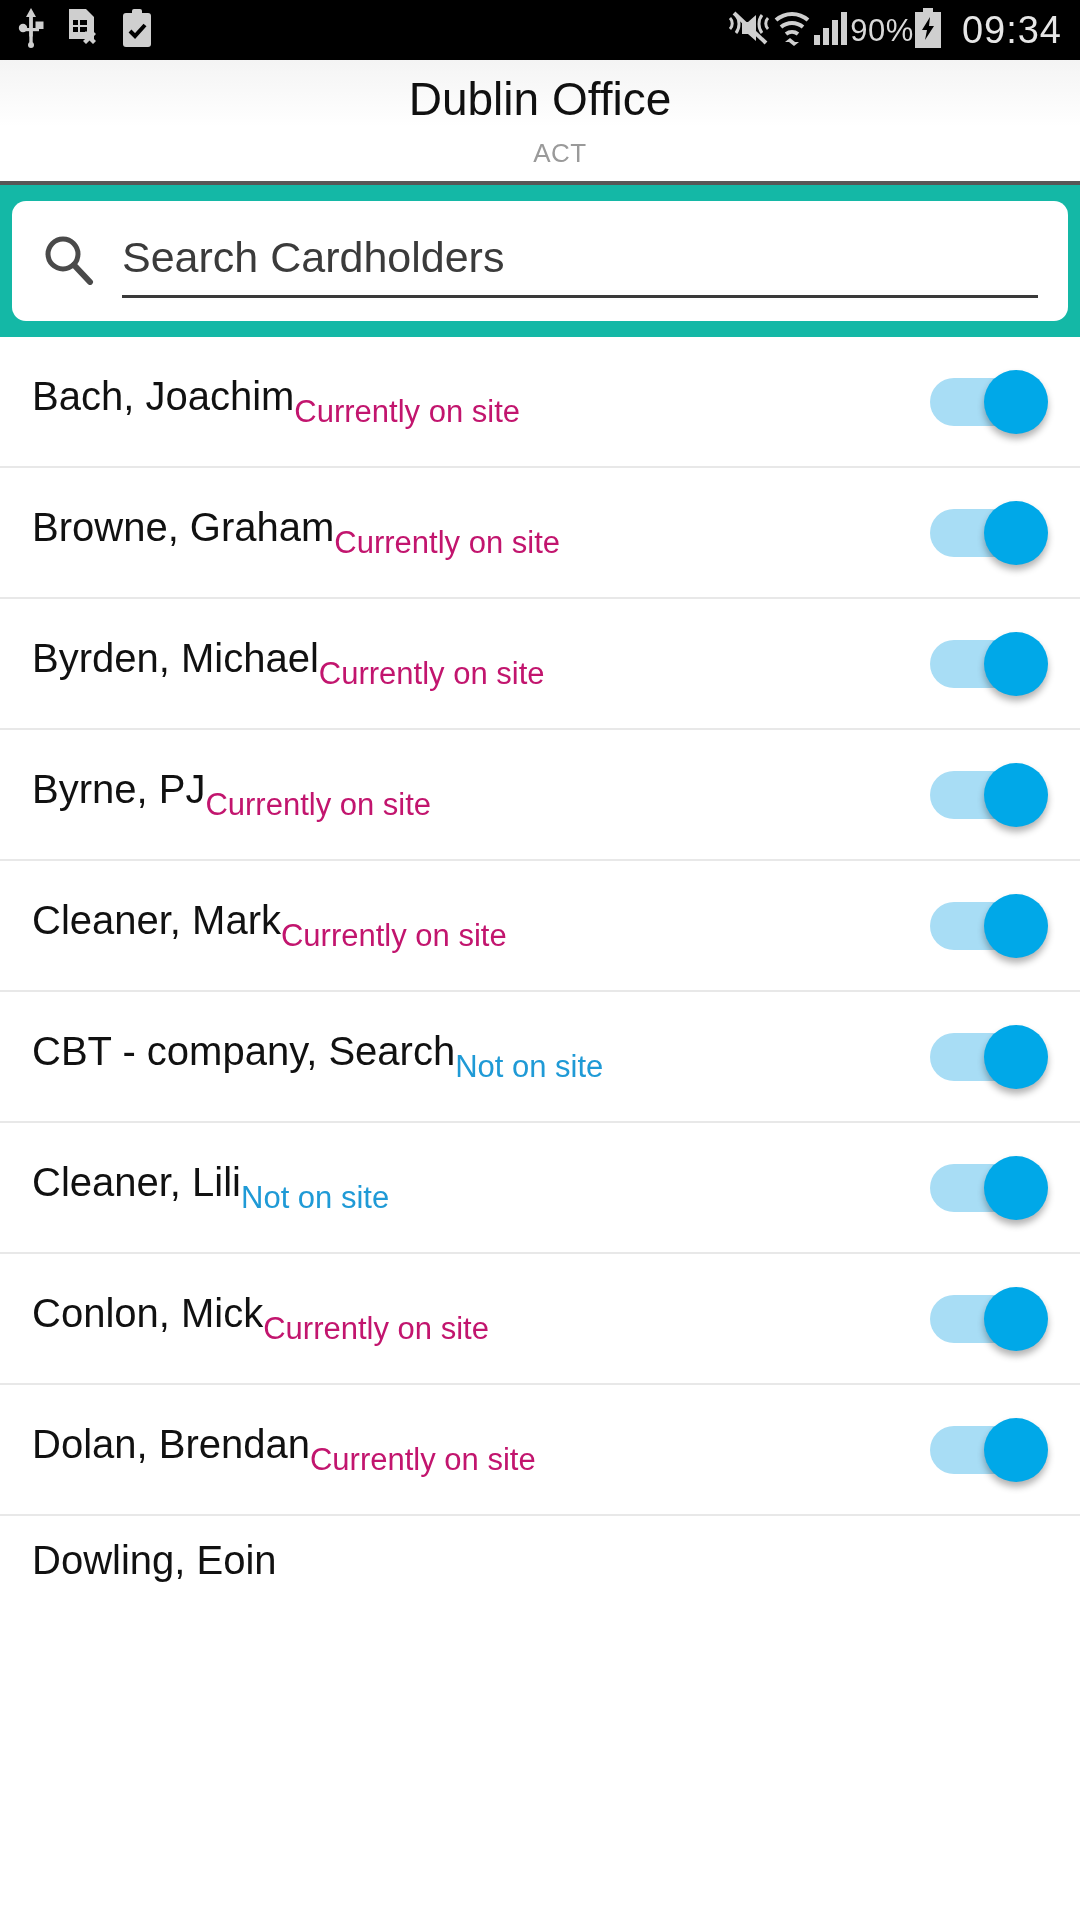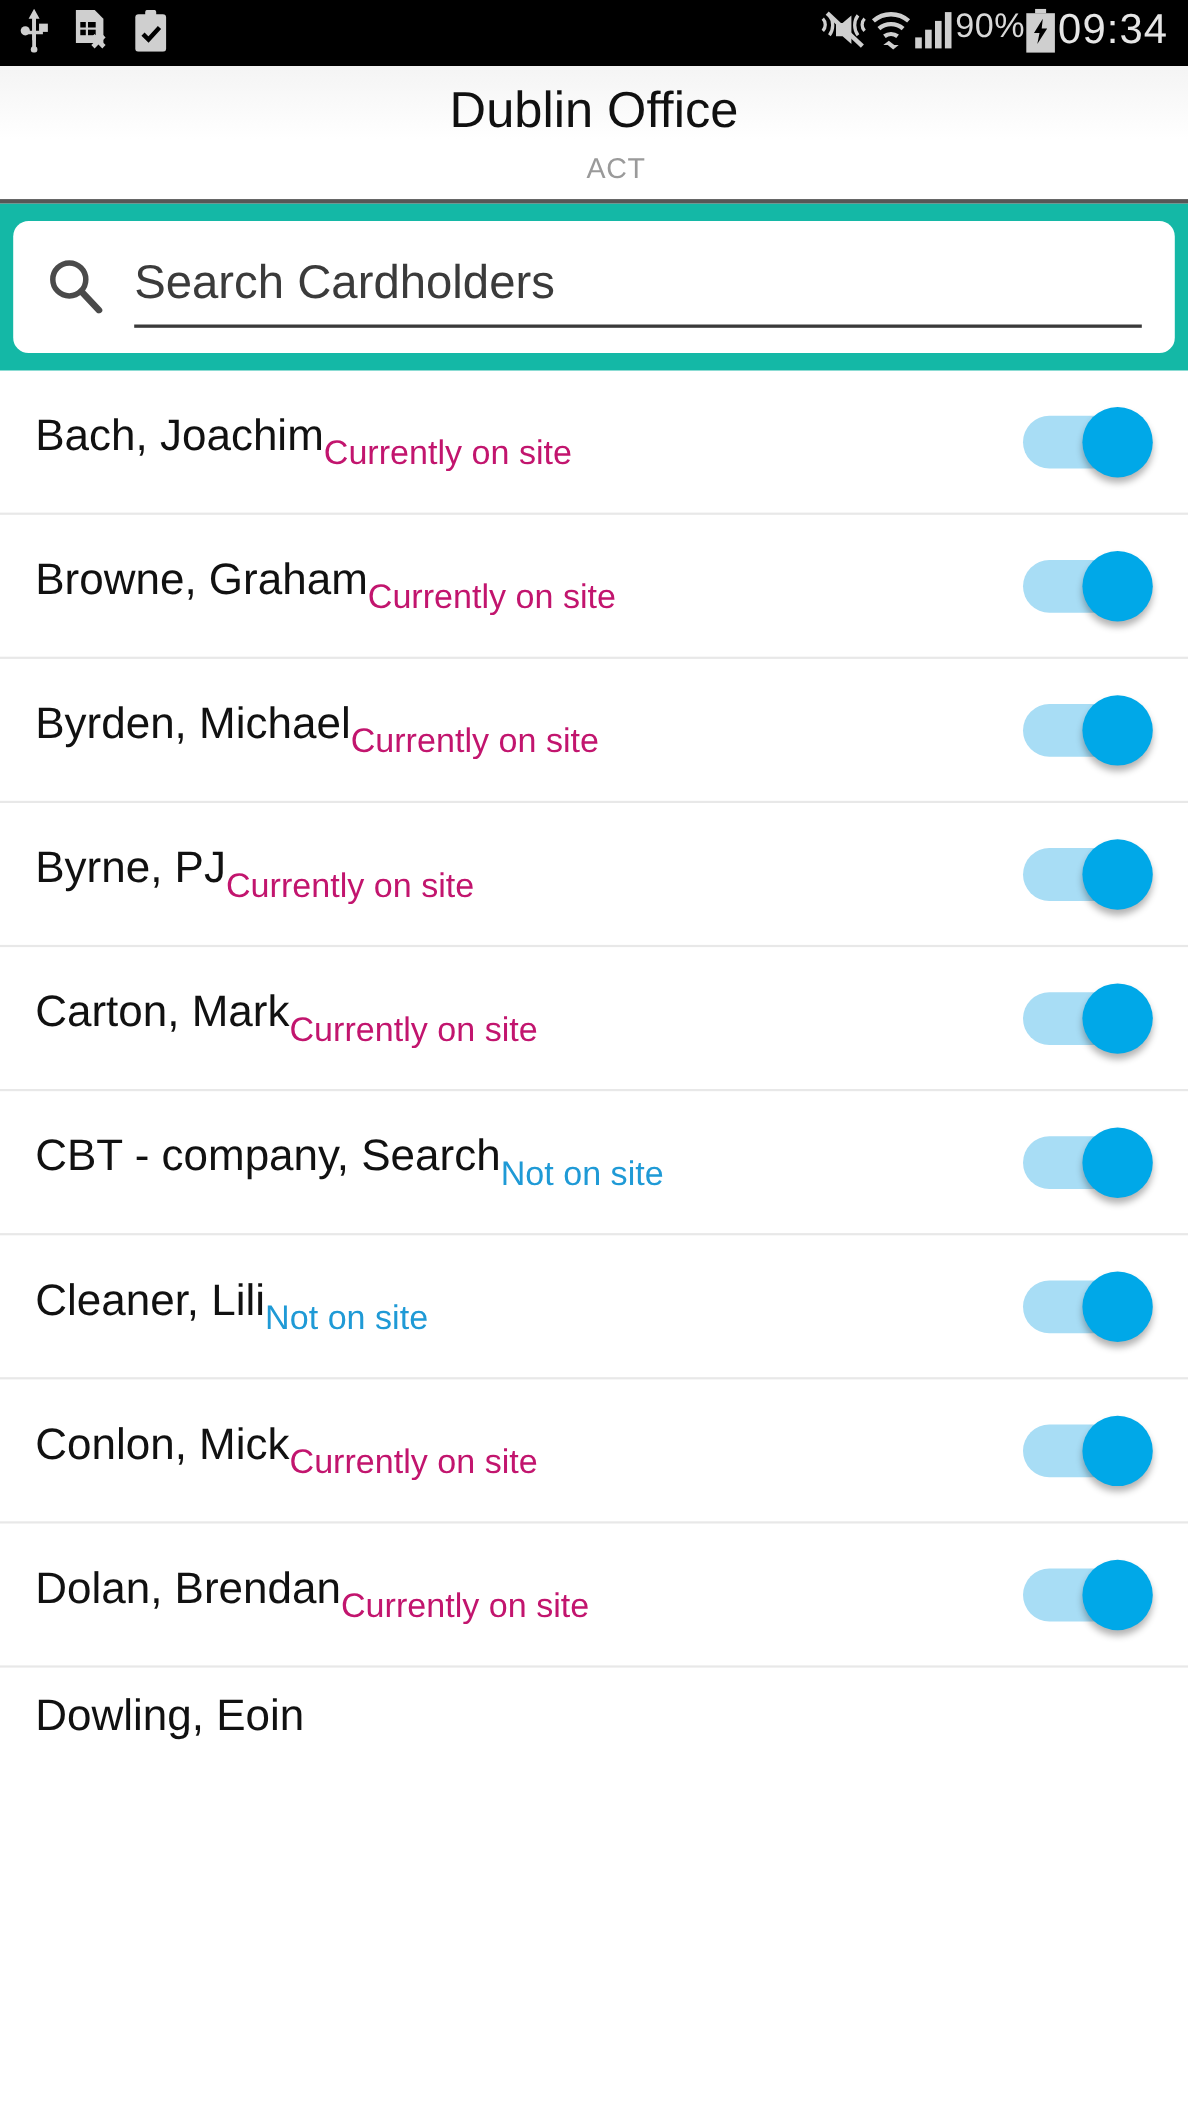--- a/index.html
+++ b/index.html
@@ -12,29 +12,29 @@
 
   
   .statusbar{
     position:relative;
     height:60px; width:1080px;
     background:#000000;
     display:flex; align-items:center;
     padding:0 18px;
   }
   .sb-left{ display:flex; align-items:center; gap:22px; }
-  .sb-right{ display:flex; margin-left:auto; }
+  .sb-right{ display:flex; align-items:center; margin-left:auto; }
   .sb-icon{ display:block; }
   .sb-text{
     color:#d8d8d8; font-size:31px; line-height:1;
     letter-spacing:0.5px;
   }
   .sb-clock{
     color:#e6e6e6; font-size:38px; line-height:1;
-    margin-left:2px; letter-spacing:1px;
+    margin-left:20px; letter-spacing:1px;
   }
 
   
   .header{
     position:relative;
     width:1080px; height:125px;
     background:linear-gradient(#f4f4f4, #ffffff 55%);
     border-bottom:4px solid #575757;
     display:flex; flex-direction:column;
     align-items:center; justify-content:center;
@@ -269,21 +269,21 @@
         <span class="row-name">Byrne, PJ</span>
         <span class="row-status status-on">Currently on site</span>
       </div>
       <div class="toggle">
         <div class="toggle-track"></div>
         <div class="toggle-thumb"></div>
       </div>
     </div>
     <div class="row">
       <div class="row-texts">
-        <span class="row-name">Carton, Mark</span>
+        <span class="row-name">Cleaner, Mark</span>
         <span class="row-status status-on">Currently on site</span>
       </div>
       <div class="toggle">
         <div class="toggle-track"></div>
         <div class="toggle-thumb"></div>
       </div>
     </div>
     <div class="row">
       <div class="row-texts">
         <span class="row-name">CBT - company, Search</span>

